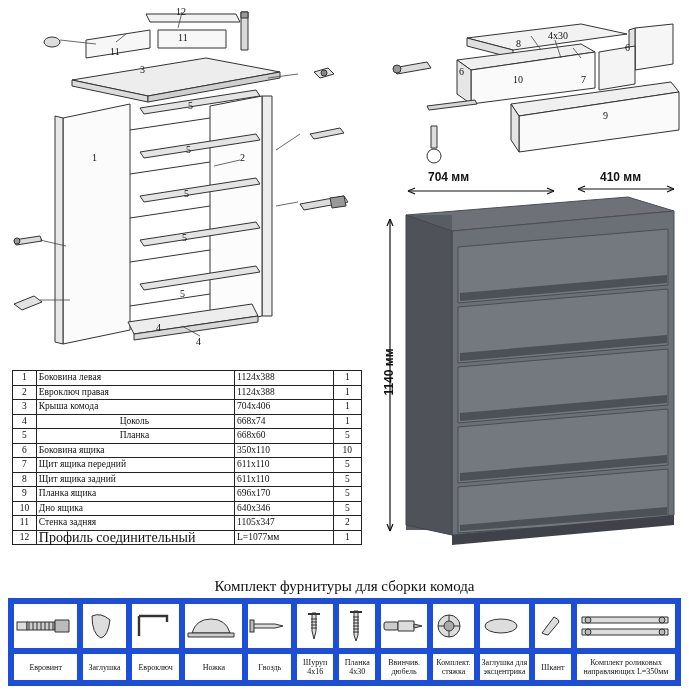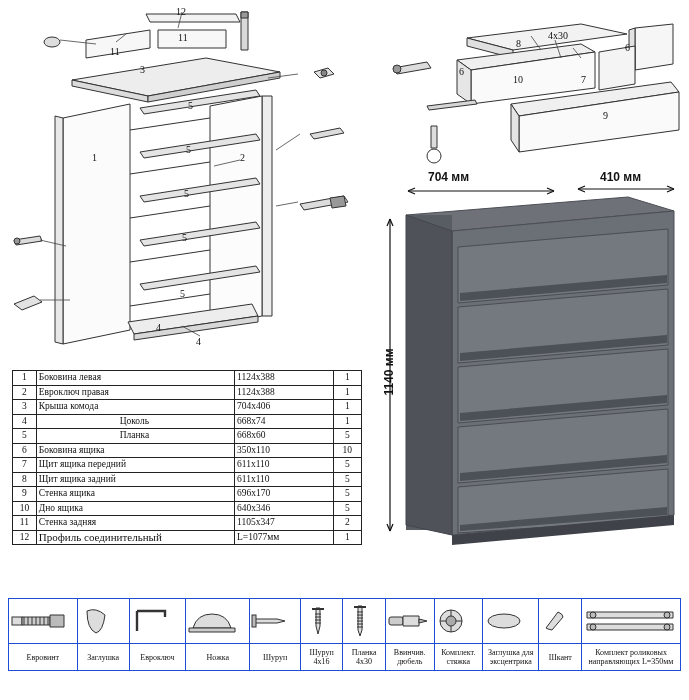--- a/index.html
+++ b/index.html
@@ -21,21 +21,21 @@
   #parts td.nm{width:170px;text-align:left;}
   #parts td.nm.ind{text-align:center;padding-left:0;}
   #parts td.dim{width:82px;text-align:left;}
   #parts td.q{width:20px;text-align:center;}
 
   
   #hwtitle{position:absolute;left:0;top:578px;width:689px;text-align:center;font-size:15px;}
 
   
   #hw{position:absolute;left:8px;top:598px;width:673px;border-collapse:collapse;font-size:8px;}
-  #hw td{border:1px solid #1d4ed8;text-align:center;vertical-align:middle;}
+  #hw td{border:6px solid #1d4ed8;text-align:center;vertical-align:middle;}
   #hw tr.pic td{height:42px;}
   #hw tr.nm td{height:26px;font-size:8px;line-height:9px;padding:0 1px;}
   #hw tr.qt td{height:26px;font-size:15px;font-family:"Liberation Serif",serif;}
 
   
   #render{position:absolute;left:378px;top:175px;width:310px;height:400px;}
   .dimtxt{position:absolute;font-size:12px;font-weight:bold;font-family:"Liberation Sans",sans-serif;color:#111;}
   .vtxt{transform:rotate(-90deg);transform-origin:50% 50%;}
   svg{display:block;}
 </style>
@@ -225,39 +225,39 @@
           <td class="q">5</td>
         </tr>
     <tr>
           <td class="n">8</td>
           <td class="nm">Щит ящика задний</td>
           <td class="dim">611х110</td>
           <td class="q">5</td>
         </tr>
     <tr>
           <td class="n">9</td>
-          <td class="nm">Стенка ящика</td>
+          <td class="nm">Планка ящика</td>
           <td class="dim">696х170</td>
           <td class="q">5</td>
         </tr>
     <tr>
           <td class="n">10</td>
           <td class="nm">Дно ящика</td>
           <td class="dim">640х346</td>
           <td class="q">5</td>
         </tr>
     <tr>
           <td class="n">11</td>
           <td class="nm">Стенка задняя</td>
           <td class="dim">1105х347</td>
           <td class="q">2</td>
         </tr>
     <tr>
           <td class="n">12</td>
-          <td class="nm" style="font-size:11px">Профиль соединительный</td>
+          <td class="nm" style="font-size:14px">Профиль соединительный</td>
           <td class="dim">L=1077мм</td>
           <td class="q">1</td>
         </tr>
   </tbody>
     </table>
 
   <div id="render">
     <svg width="310" height="400" viewBox="0 0 310 400">
 
       <polygon points="28,40 250,22 296,36 74,56" fill="#6e7178" stroke="#4c4f55" stroke-width="1"></polygon>
@@ -296,20 +296,21 @@
         <path d="M12 44 L12 356"></path>
         <path d="M12 44 l-3 7 M12 44 l3 7"></path>
         <path d="M12 356 l-3 -7 M12 356 l3 -7"></path>
       </g>
     </svg>
     <span class="dimtxt" style="left:50px;top:-5px;">704 мм</span>
     <span class="dimtxt" style="left:198px;top:-5px;margin-left:24px;">410 мм</span>
     <span class="dimtxt vtxt" style="left:-24px;top:190px;width:70px;text-align:center;">1140 мм</span>
   </div>
 
+  <div id="hwtitle">Комплект фурнитуры для сборки комода</div>
 
   <table id="hw">
     <tbody>
         <tr class="pic">
       <td style="width:66px">
         <svg width="58" height="20" viewBox="0 0 58 20">
               <g stroke="#333" fill="#ddd">
                 <rect x="2" y="6" width="10" height="8"></rect>
                 <path d="M12 6 h28 v8 h-28z" fill="#ccc"></path>
                 <path d="M14 6 v8 M18 6 v8 M22 6 v8 M26 6 v8 M30 6 v8 M34 6 v8 M38 6 v8"></path>
@@ -407,21 +408,21 @@
                 <circle cx="84" cy="23" r="3" fill="#bbb"></circle>
               </g>
             </svg>
       </td>
     </tr>
     <tr class="nm">
       <td>Евровинт</td>
       <td>Заглушка</td>
       <td>Евроключ</td>
       <td>Ножка</td>
-      <td>Шуруп</td>
+      <td>Гвоздь</td>
       <td>Шуруп 4х16</td>
       <td>Планка 4х30</td>
       <td>Ввинчив. дюбель</td>
       <td>Комплект. стяжка</td>
       <td>Заглушка для эксцентрика</td>
       <td>Шкант</td>
       <td>Комплект роликовых направляющих L=350мм</td>
     </tr>
   </tbody>
     </table>

